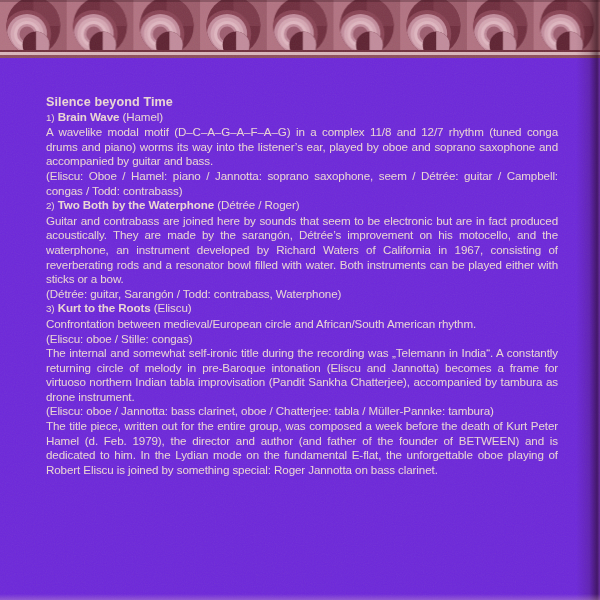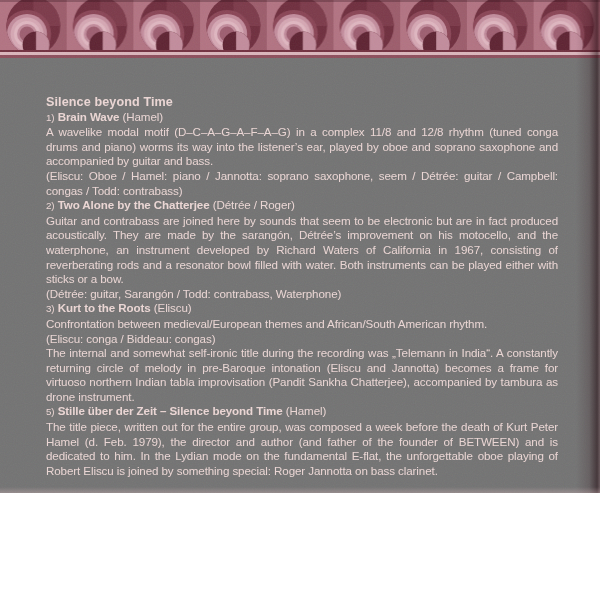--- a/index.html
+++ b/index.html
@@ -1,20 +1,20 @@
 <!DOCTYPE html>
 <html><head>
 <meta charset="utf-8">
 <style>
   html, body { margin: 0; padding: 0; }
   .page {
     position: relative;
     width: 600px;
-    height: 493px;
-    background: #737373;
+    height: 600px;
+    background: #6d28d9;
     overflow: hidden;
     font-family: "Liberation Sans", sans-serif;
   }
   .pattern-band {
     position: absolute;
     top: 0; left: 0;
     display: block;
   }
   .content {
     position: absolute;
@@ -106,54 +106,50 @@
   <div class="content">
 
     <p class="page-title">Silence beyond Time</p>
 
     <div>
       <p class="track-head">
         <span class="num">1)</span>
         <span class="name">Brain Wave</span>
         <span class="comp">(Hamel)</span>
       </p>
-      <p>A wavelike modal motif (D–C–A–G–A–F–A–G) in a complex 11/8 and 12/8 rhythm (tuned conga drums and piano) worms its way into the listener’s ear, played by oboe and soprano saxophone and accompanied by guitar and bass.</p>
+      <p>A wavelike modal motif (D–C–A–G–A–F–A–G) in a complex 11/8 and 12/7 rhythm (tuned conga drums and piano) worms its way into the listener’s ear, played by oboe and soprano saxophone and accompanied by guitar and bass.</p>
       <p>(Eliscu: Oboe / Hamel: piano / Jannotta: soprano saxophone, seem / Détrée: guitar / Campbell: congas / Todd: contrabass)</p>
     </div>
 
     <div>
       <p class="track-head">
         <span class="num">2)</span>
-        <span class="name">Two Alone by the Chatterjee</span>
+        <span class="name">Two Both by the Waterphone</span>
         <span class="comp">(Détrée / Roger)</span>
       </p>
       <p>Guitar and contrabass are joined here by sounds that seem to be electronic but are in fact produced acoustically. They are made by the sarangón, Détrée’s improvement on his motocello, and the waterphone, an instrument developed by Richard Waters of California in 1967, consisting of reverberating rods and a resonator bowl filled with water. Both instruments can be played either with sticks or a bow.</p>
       <p>(Détrée: guitar, Sarangón / Todd: contrabass, Waterphone)</p>
     </div>
 
     <div>
       <p class="track-head">
         <span class="num">3)</span>
         <span class="name">Kurt to the Roots</span>
         <span class="comp">(Eliscu)</span>
       </p>
-      <p>Confrontation between medieval/European themes and African/South American rhythm.</p>
-      <p>(Eliscu: conga / Biddeau: congas)</p>
+      <p>Confrontation between medieval/European circle and African/South American rhythm.</p>
+      <p>(Eliscu: oboe / Stille: congas)</p>
     </div>
 
     <div>
       <p>The internal and somewhat self-ironic title during the recording was „Telemann in India“. A constantly returning circle of melody in pre-Baroque intonation (Eliscu and Jannotta) becomes a frame for virtuoso northern Indian tabla improvisation (Pandit Sankha Chatterjee), accompanied by tambura as drone instrument.</p>
+      <p>(Eliscu: oboe / Jannotta: bass clarinet, oboe / Chatterjee: tabla / Müller-Pannke: tambura)</p>
     </div>
 
     <div>
-      <p class="track-head">
-        <span class="num">5)</span>
-        <span class="name">Stille über der Zeit – Silence beyond Time</span>
-        <span class="comp">(Hamel)</span>
-      </p>
       <p>The title piece, written out for the entire group, was composed a week before the death of Kurt Peter Hamel (d. Feb. 1979), the director and author (and father of the founder of BETWEEN) and is dedicated to him. In the Lydian mode on the fundamental E-flat, the unforgettable oboe playing of Robert Eliscu is joined by something special: Roger Jannotta on bass clarinet.</p>
     </div>
 
   </div>
 
   <svg class="noise">
     <filter id="n">
         <feTurbulence type="fractalNoise" baseFrequency="0.9" numOctaves="2"></feTurbulence>
       </filter>
     <rect width="600" height="600" filter="url(#n)"></rect>

